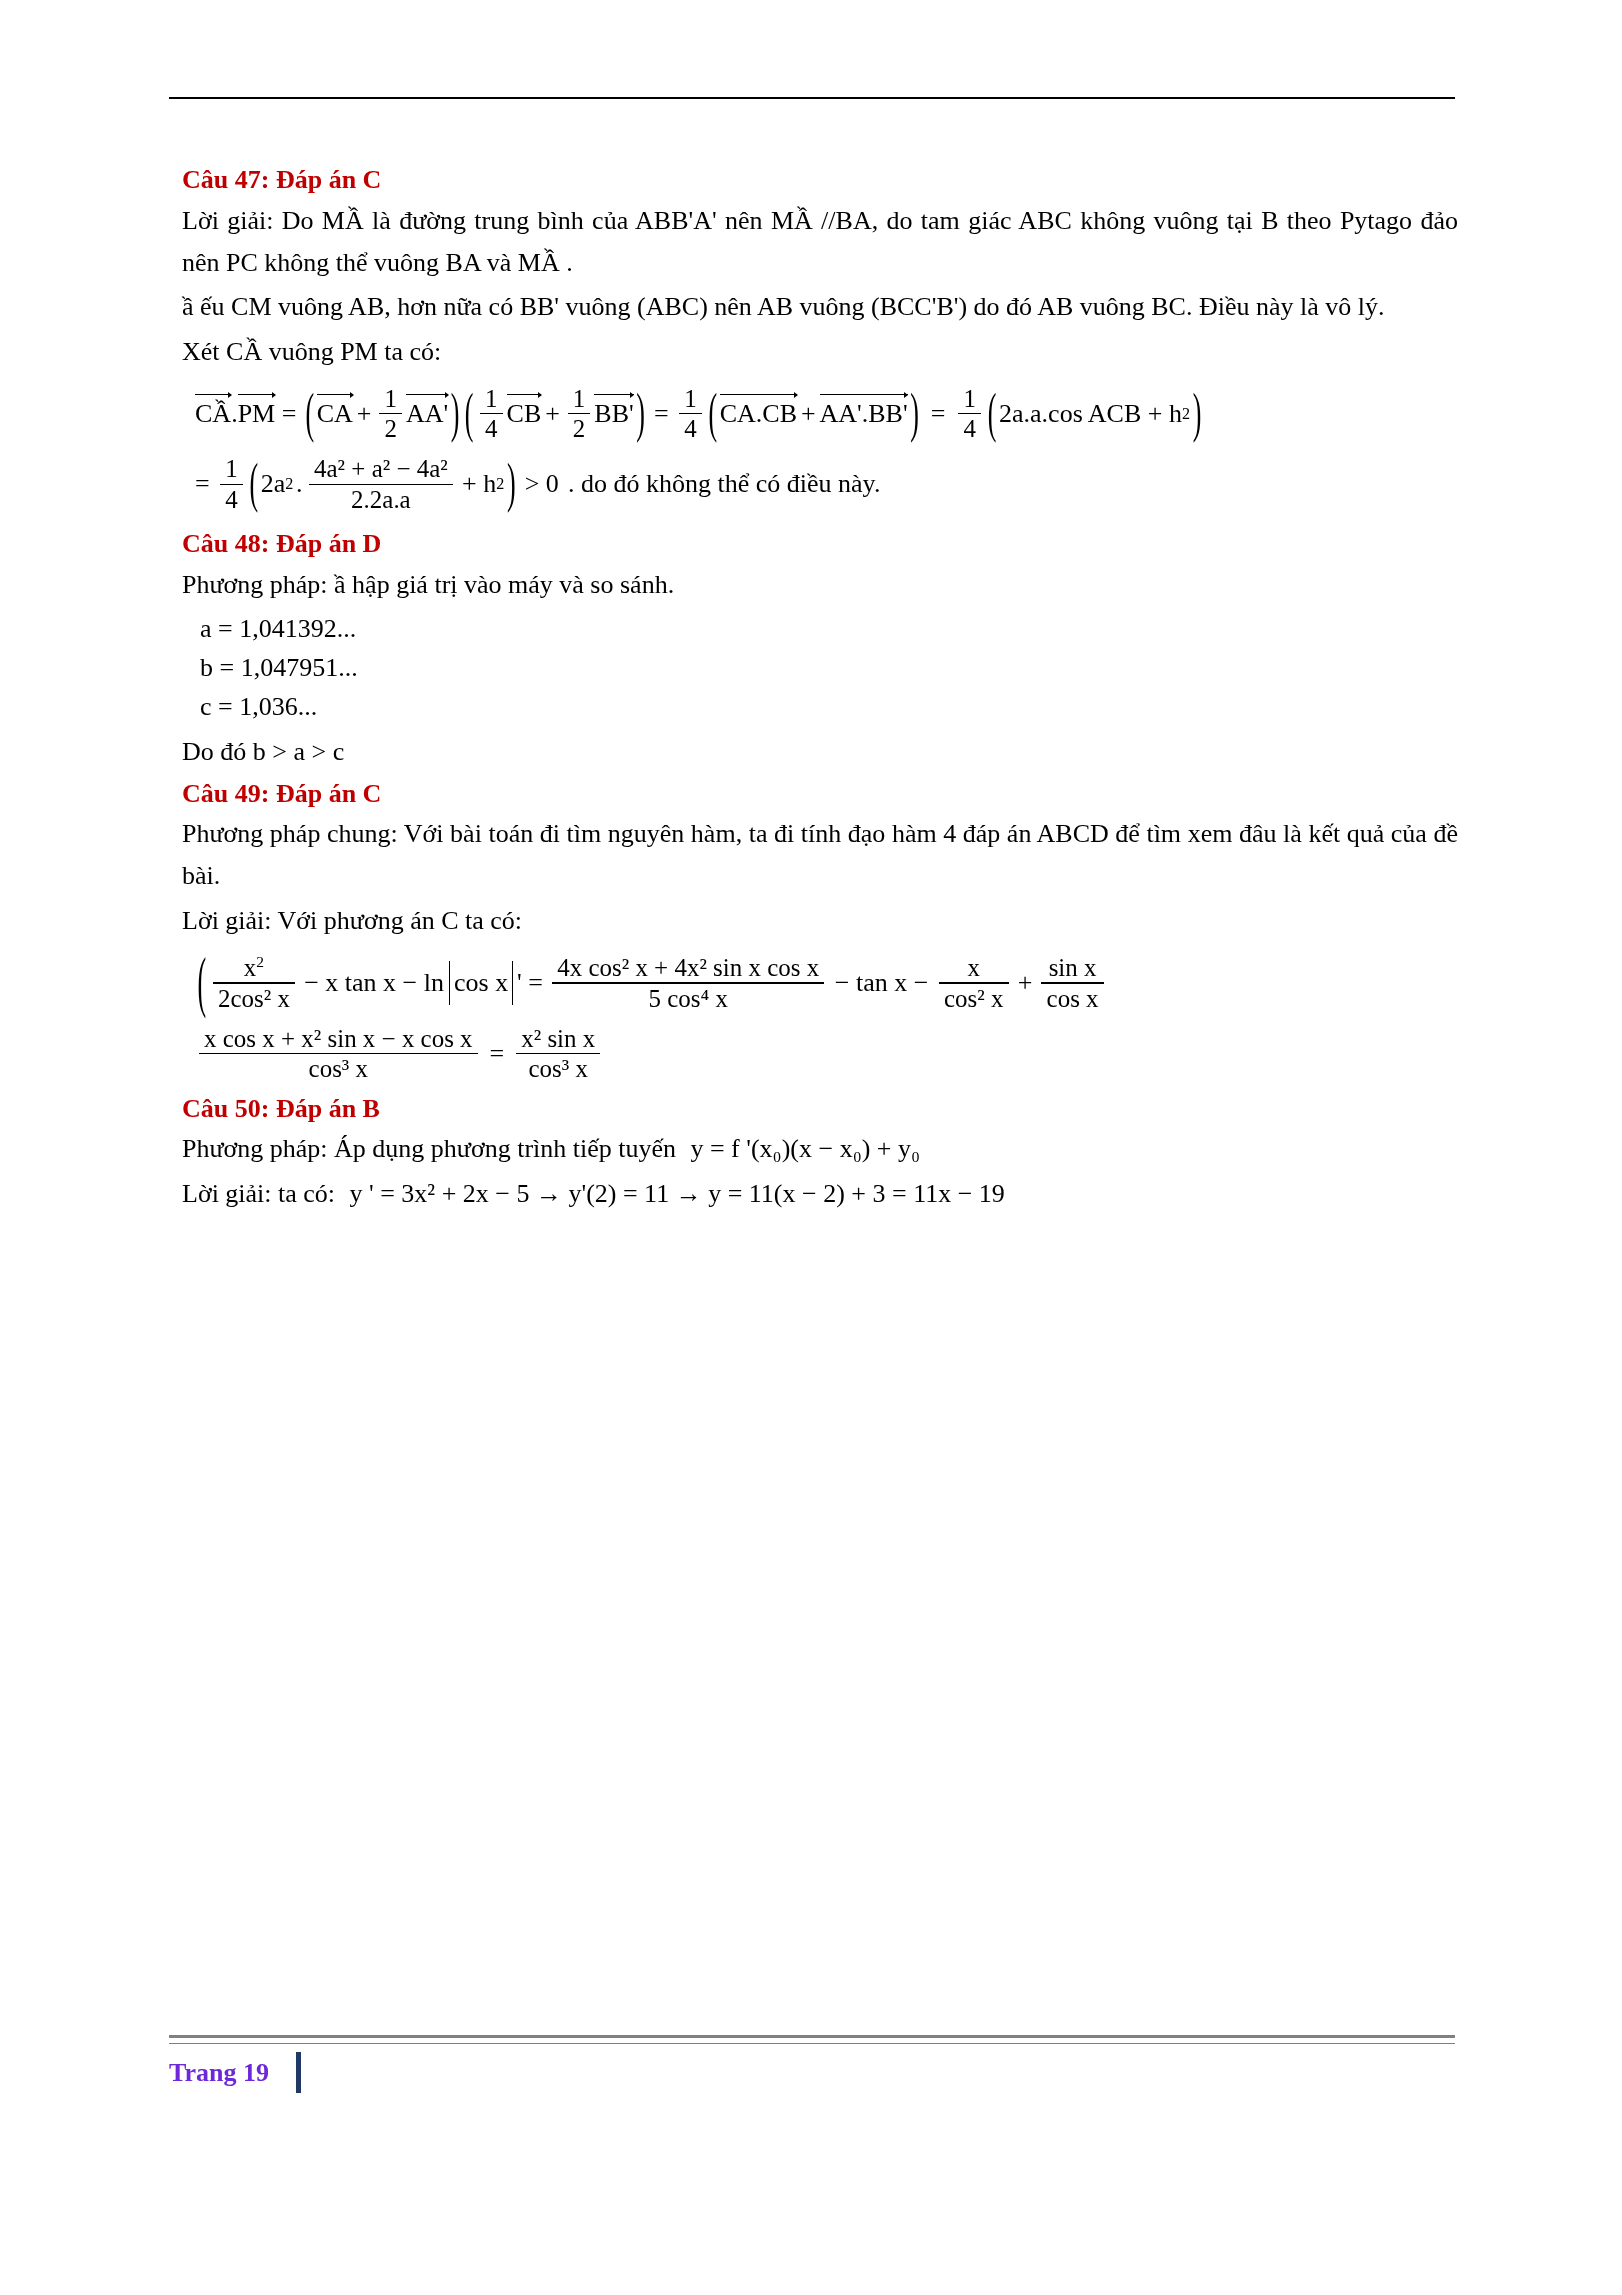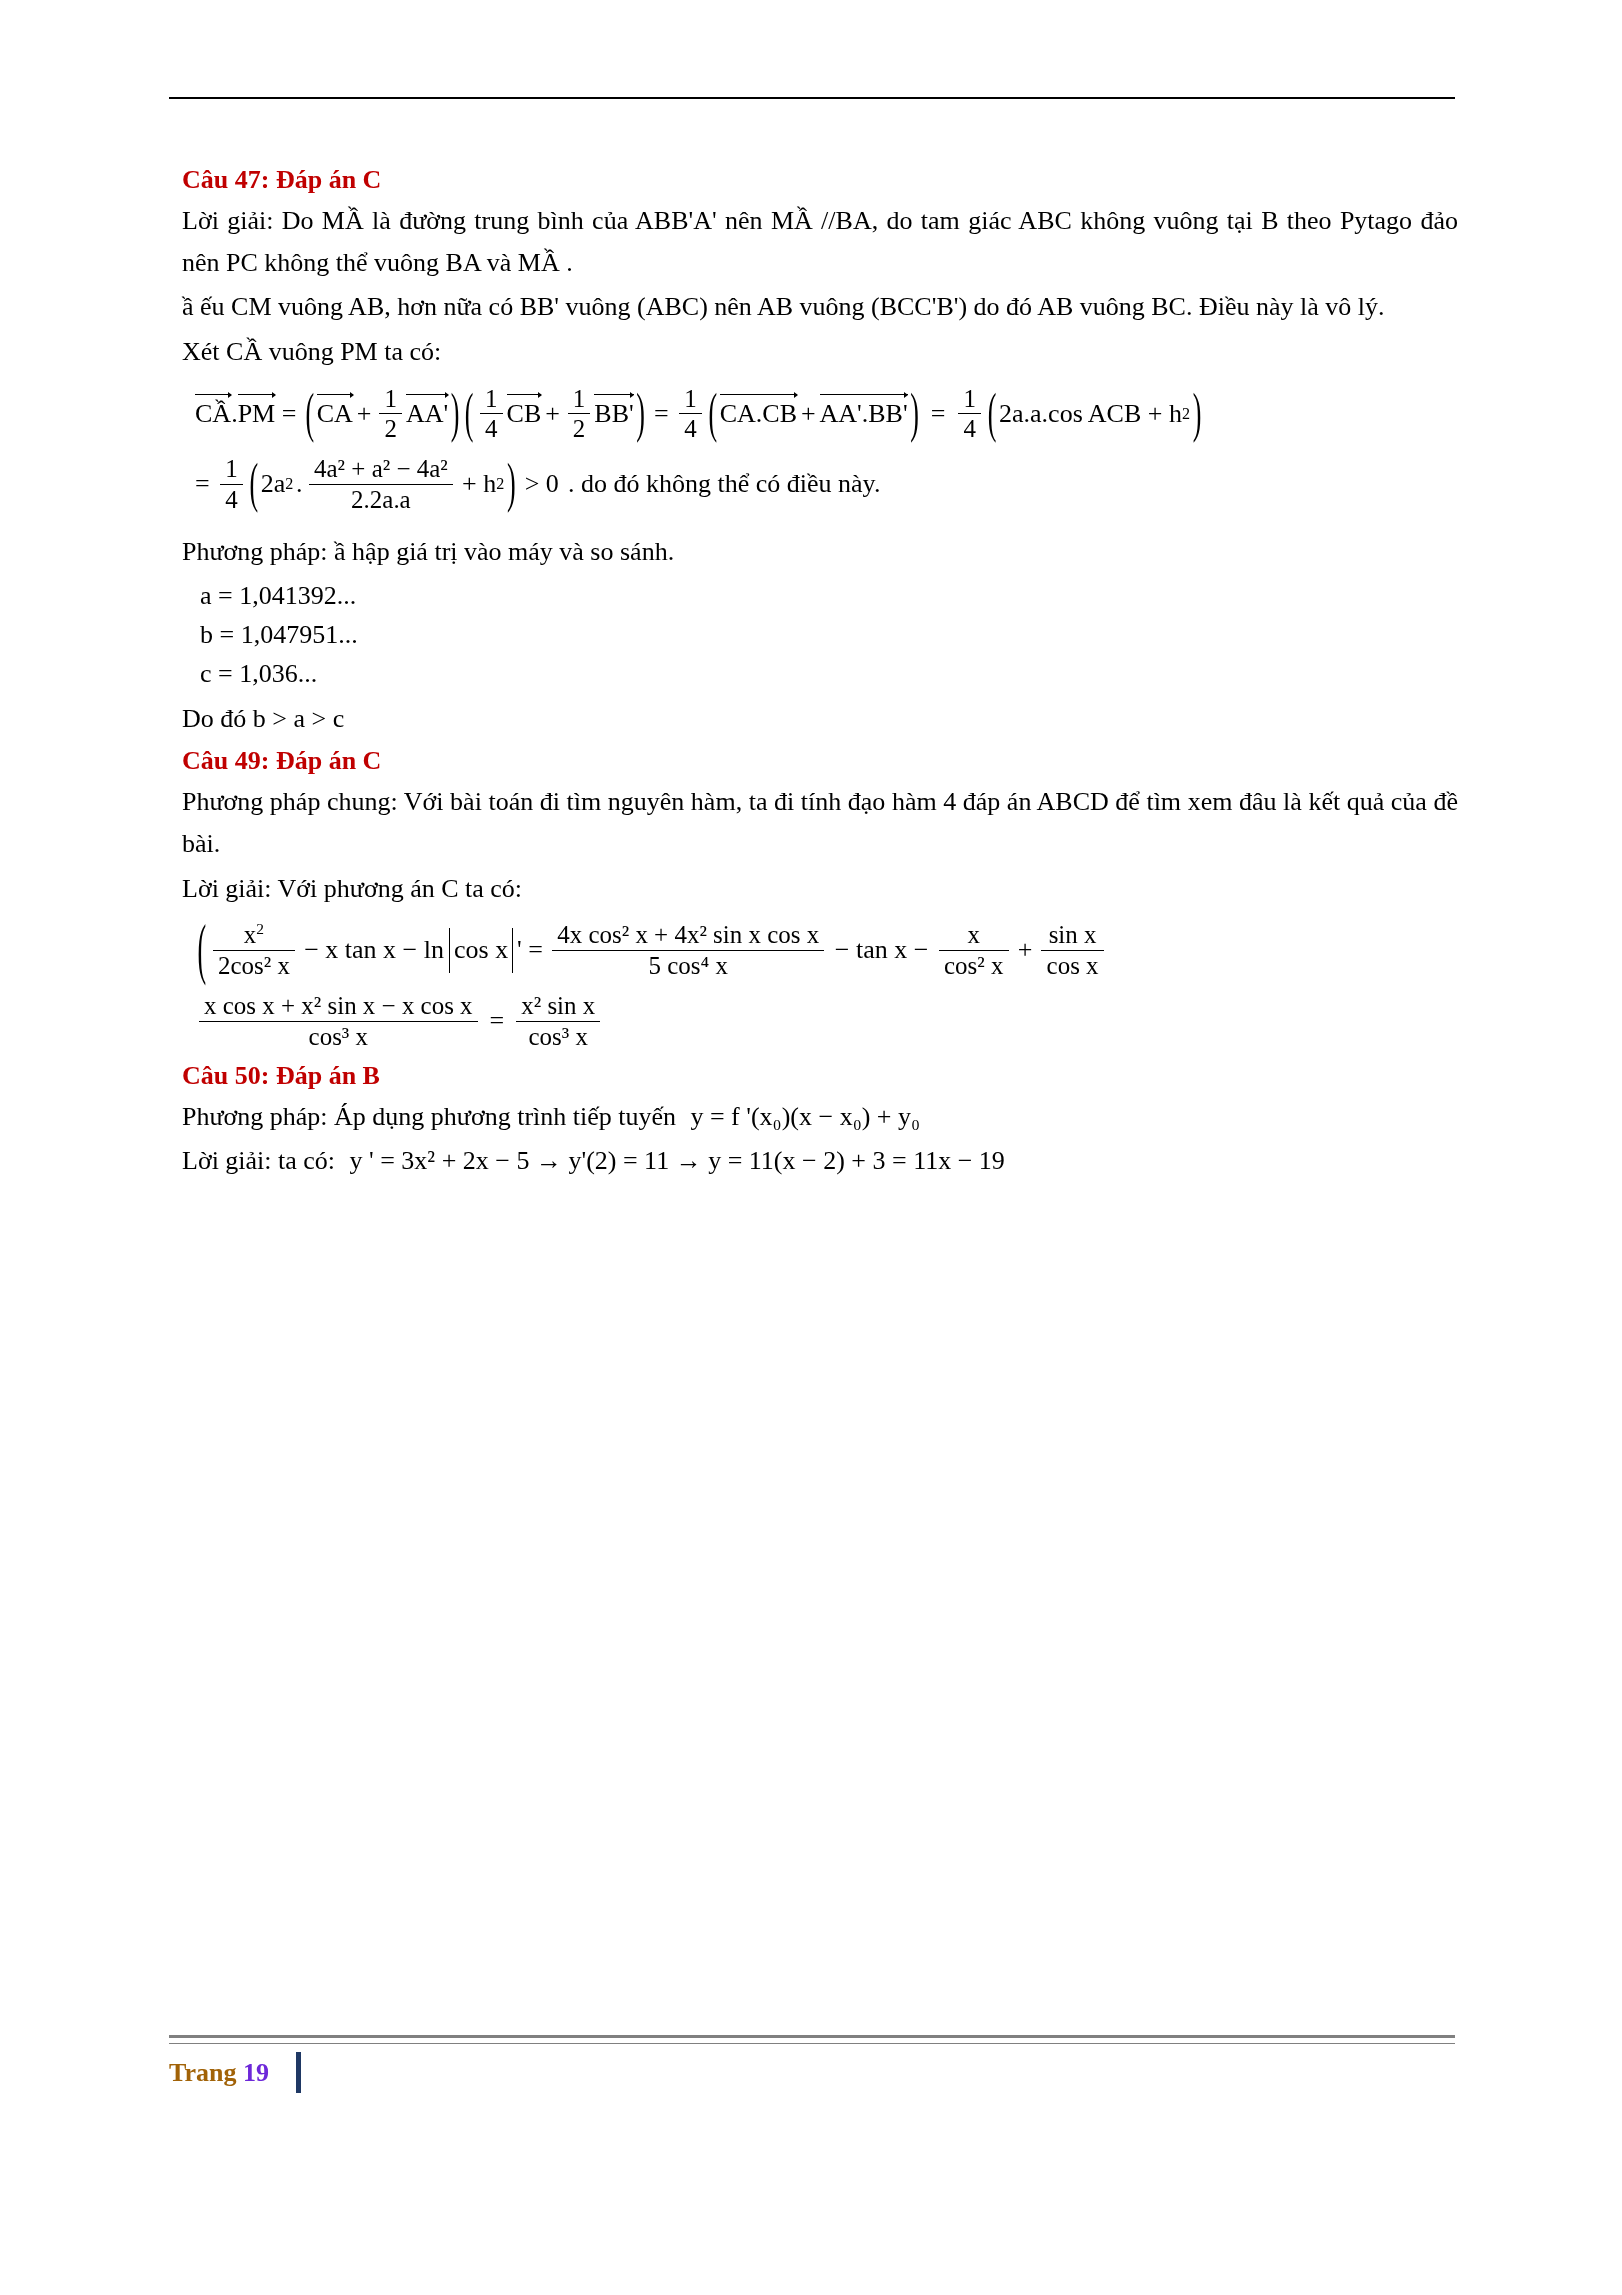--- a/index.html
+++ b/index.html
@@ -140,21 +140,21 @@
     background: #808080;
   }
   .footer {
     position: absolute;
     left: 169px;
     top: 2058px;
     width: 327px;
     font-size: 26px;
     font-weight: bold;
   }
-  .footer .trang { color: #a16207; }
+  .footer .trang { color: #6d28d9; }
   .footer .num { color: #6d28d9; }
   .footer-bar {
     position: absolute;
     left: 296px;
     top: 2052px;
     width: 4.6px;
     height: 41px;
     background: #1f3864;
   }
 </style>
@@ -247,20 +247,21 @@
         <span style="margin-left:5.2px">+ h</span>
           <sup>2</sup>
         <span class="paren">)</span>
         <span style="margin-left:6.5px">&gt; 0</span>
         <span style="margin-left:9.2px">. do đó không thể có điều này.</span>
       </span>
     </div>
 
     <div class="spacer-16"></div>
 
+    <div class="qheading">Câu 48: Đáp án D</div>
     <div class="para">Phương pháp: ầ hập giá trị vào máy và so sánh.</div>
     <div class="listline">a = 1,041392...</div>
     <div class="listline">b = 1,047951...</div>
     <div class="listline">c = 1,036...</div>
     <div class="spacer-8"></div>
     <div class="para">Do đó  b &gt; a &gt; c</div>
 
     <div class="spacer-8"></div>
 
     <div class="qheading">Câu 49: Đáp án C</div>

